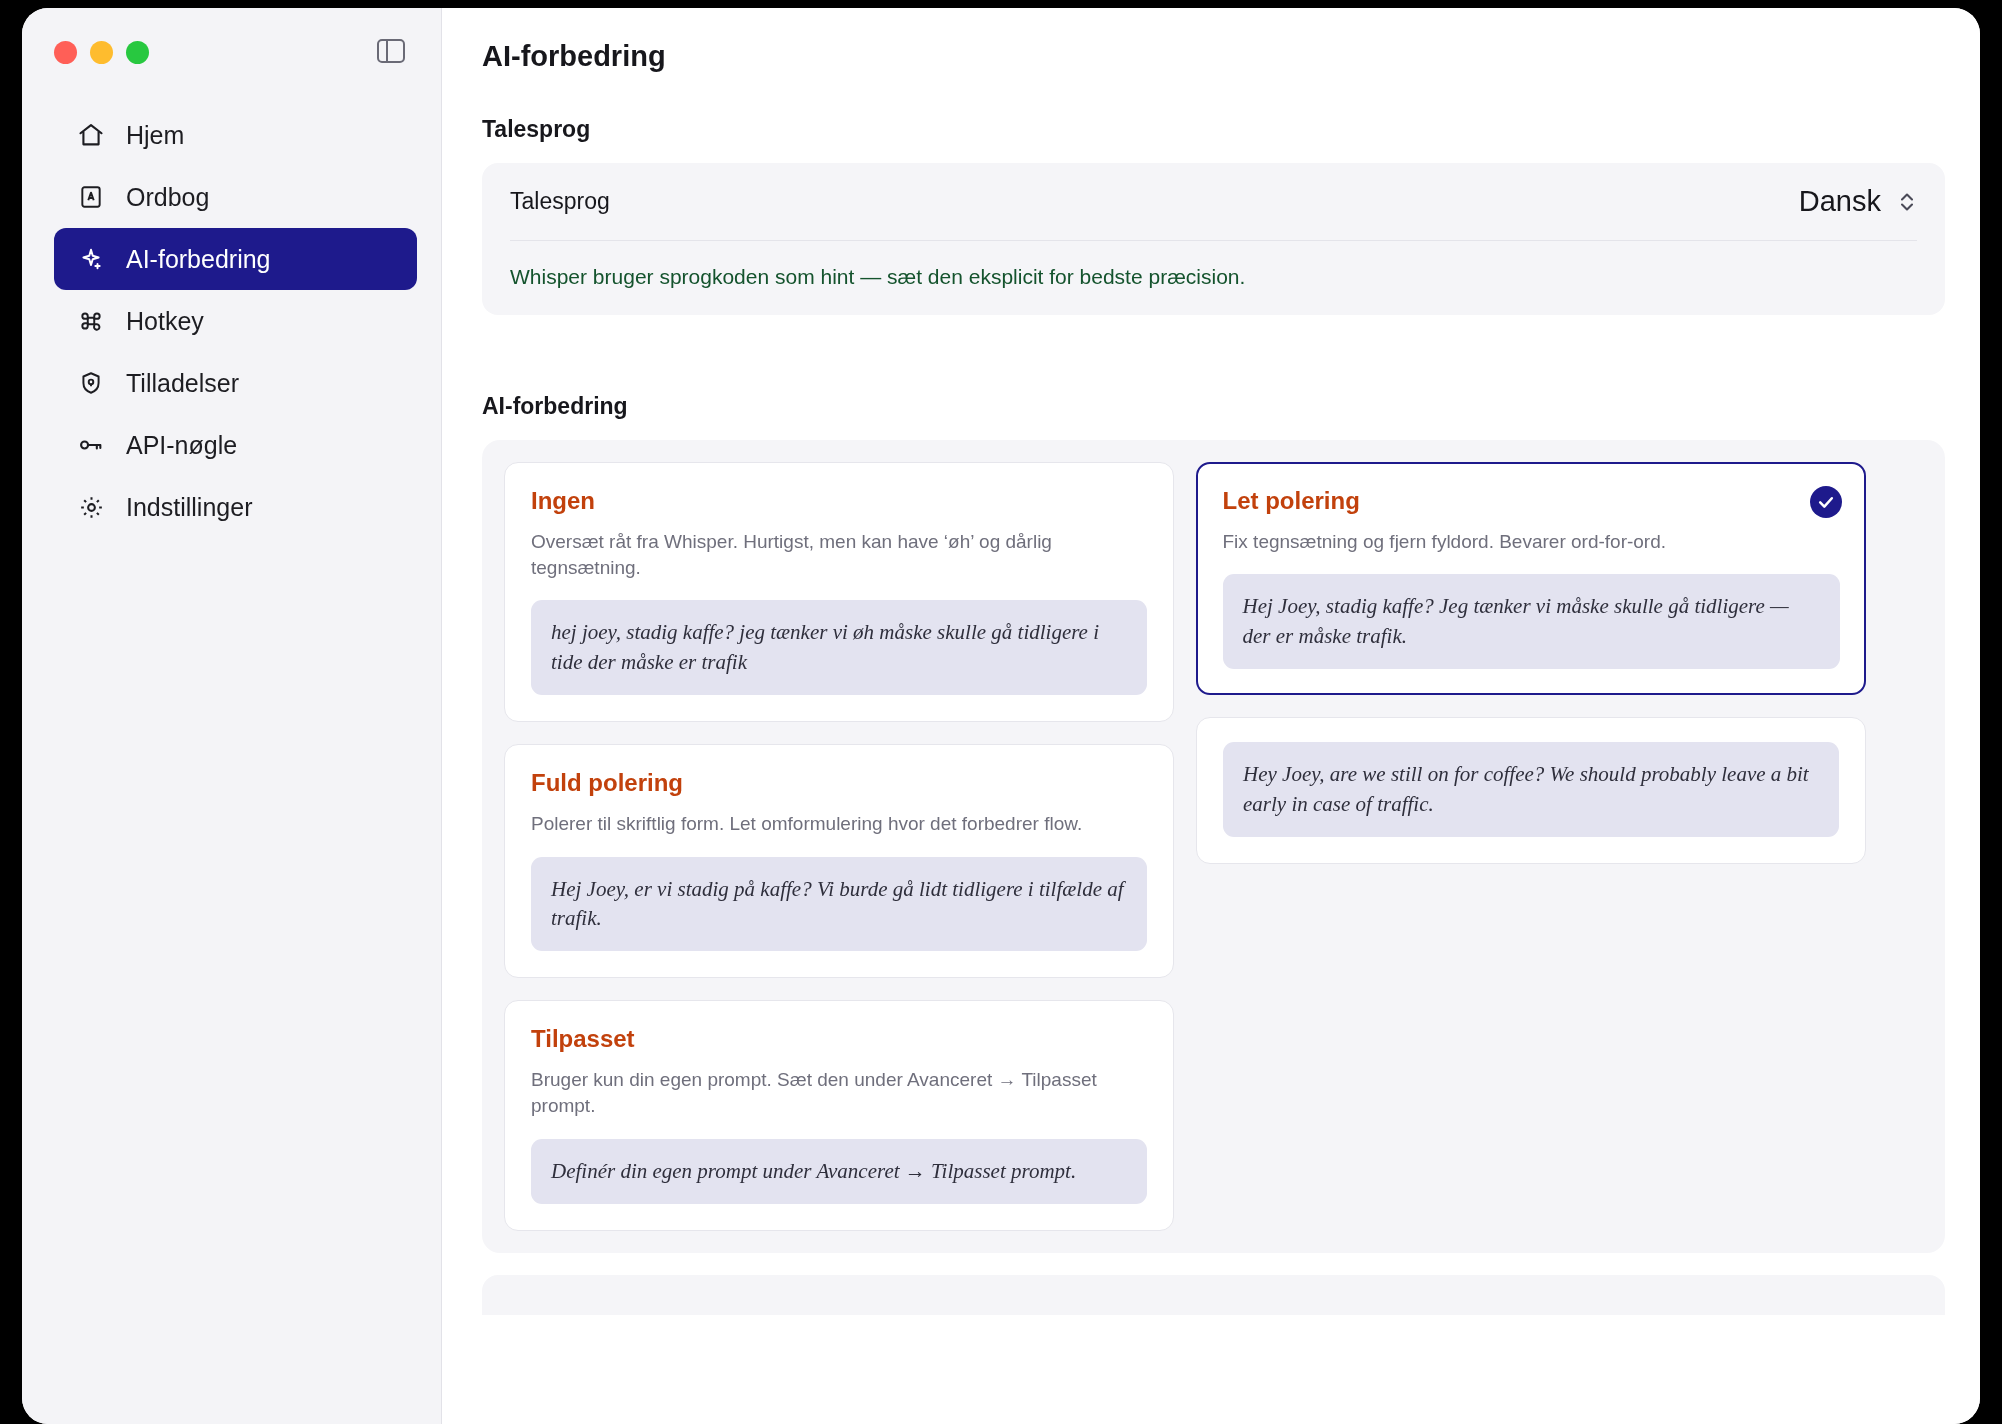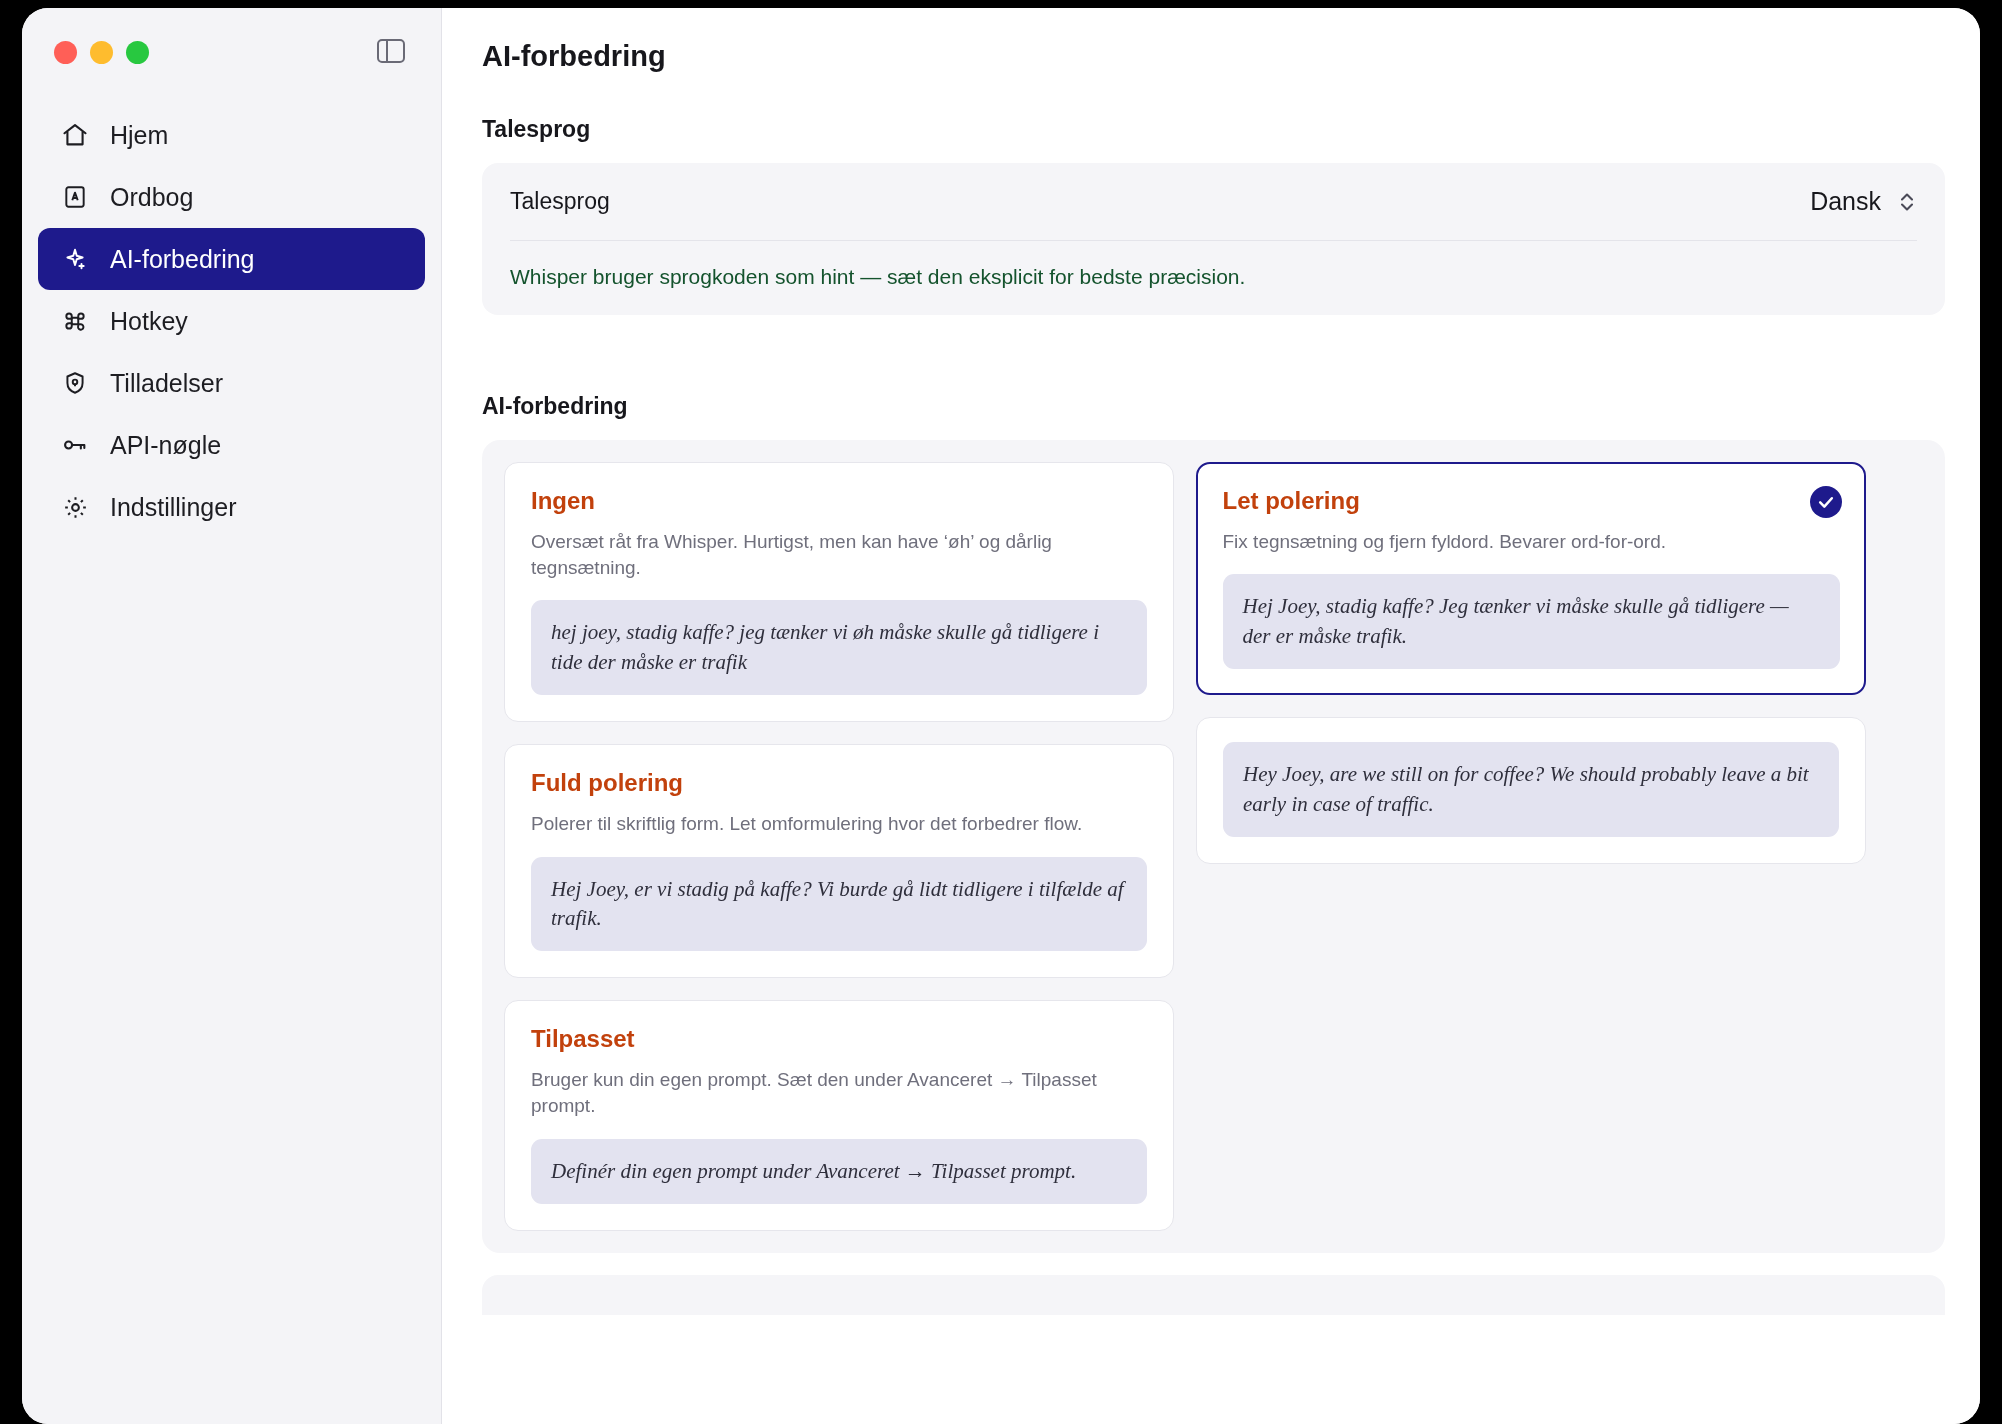--- a/index.html
+++ b/index.html
@@ -55,23 +55,23 @@
     position: absolute;
     left: 7px;
     top: -2px;
     bottom: -2px;
     width: 2.2px;
     background: #6a6a76;
   }
   .nav {
     position: absolute;
     top: 96px;
-    left: 0;
+    left: 8px;
     right: 0;
-    padding: 0 16px;
+    padding: 0 24px;
   }
   .nav-item {
     display: flex;
     align-items: center;
     height: 62px;
     padding: 0 22px;
     border-radius: 12px;
     gap: 20px;
     color: #1d1d22;
     font-size: 25px;
@@ -134,21 +134,21 @@
     justify-content: space-between;
     height: 78px;
     border-bottom: 1px solid #e4e4ea;
   }
   .lang-label { font-size: 23px; color: #17171c; }
   .lang-value-wrap {
     display: flex;
     align-items: center;
     gap: 16px;
   }
-  .lang-value { font-size: 25px; color: #17171c; margin-left: 32px; }
+  .lang-value { font-size: 29px; color: #17171c; margin-left: 32px; }
   .stepper {
     width: 20px;
     height: 30px;
     position: relative;
     color: #5a5a66;
   }
   .helper {
     font-size: 21px;
     color: #14532d;
     padding: 24px 0 26px 0;

